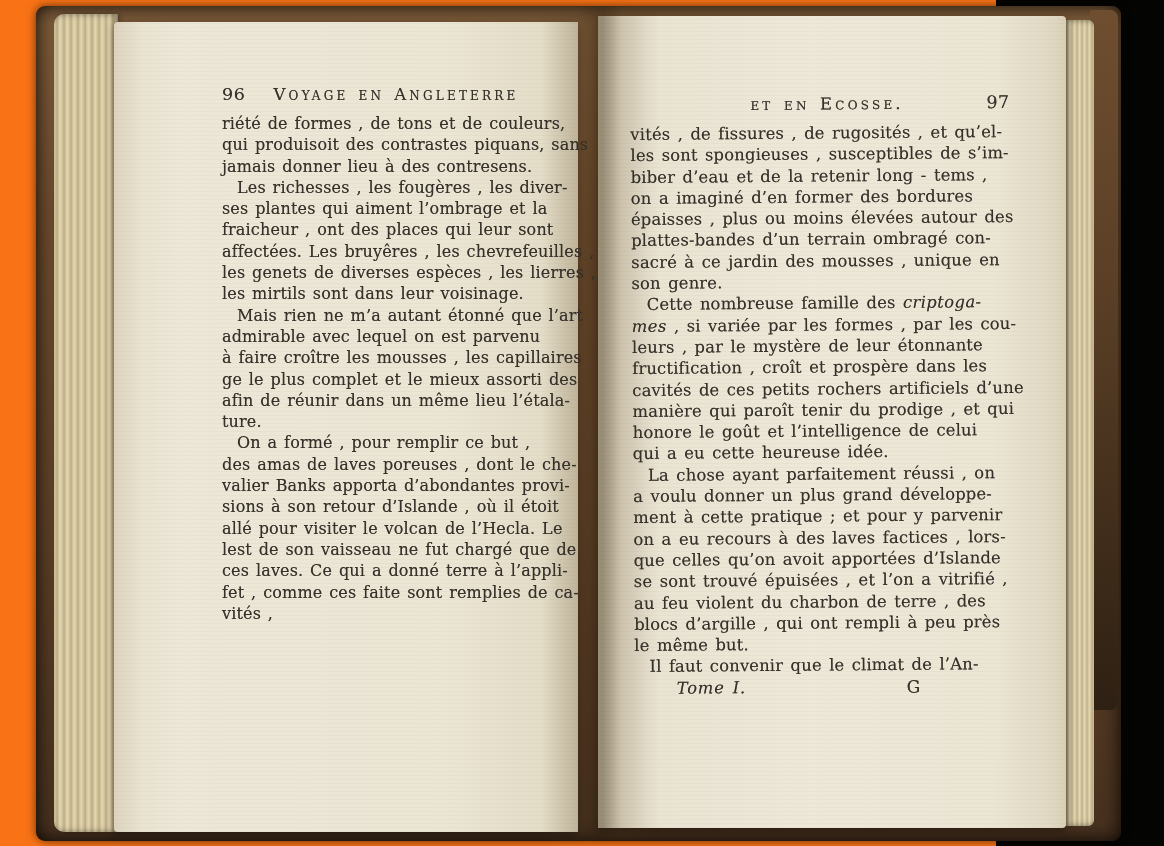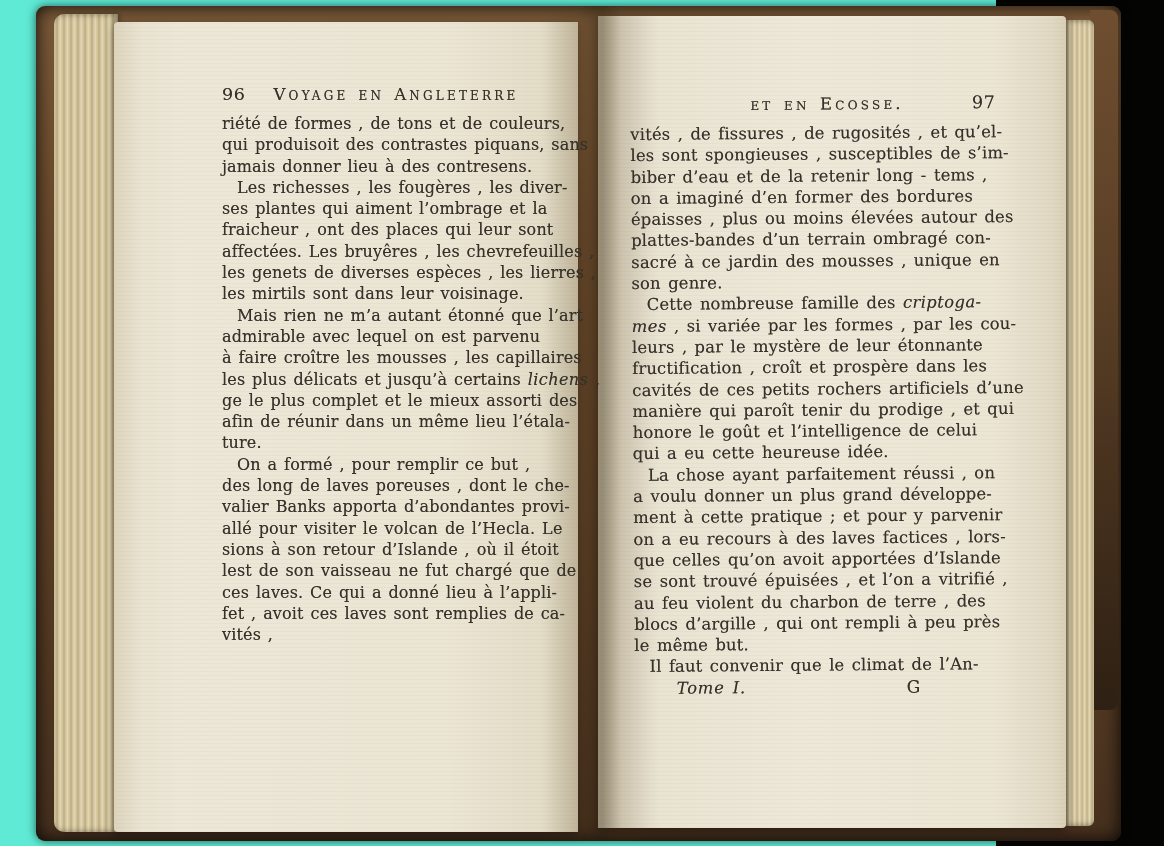--- a/index.html
+++ b/index.html
@@ -2,21 +2,21 @@
 <html style="--background: #040403; --paper: #ebe5d4; --ink: #35312a; --leather: #6b4b2d; --page_edge: #cdbd92;"><head>
 <meta charset="utf-8">
 <style>
   html, body {
     margin: 0; padding: 0;
     width: 1164px; height: 846px;
     background: #040403;
     overflow: hidden;
     font-family: "DejaVu Serif", serif;
   }
-  .stage { position: relative; width: 996px; height: 846px; background: #5eead4; }
+  .stage { position: relative; width: 996px; height: 846px; background: #f97316; }
 
   
   .cover {
     position: absolute; left: 36px; top: 6px; width: 1085px; height: 835px;
     background: linear-gradient(180deg, #7b5a39 0%, #6b4b2d 25%, #5d4026 60%, #46301e 100%);
     border-radius: 9px;
     box-shadow: 0 0 18px rgba(0,0,0,0.9) inset, 0 0 10px rgba(0,0,0,0.6);
   }
   .cover-right-sliver {
     position: absolute; left: 1090px; top: 10px; width: 28px; height: 700px;
@@ -138,41 +138,40 @@
         <div class="line"><span>jamais donner lieu à des contresens.</span></div>
         <div class="line indent"><span>Les richesses , les fougères , les diver-</span></div>
         <div class="line"><span>ses plantes qui aiment l’ombrage et la</span></div>
         <div class="line"><span>fraicheur , ont des places qui leur sont</span></div>
         <div class="line"><span>affectées. Les bruyêres , les chevrefeuilles ,</span></div>
         <div class="line"><span>les genets de diverses espèces , les lierres ,</span></div>
         <div class="line"><span>les mirtils sont dans leur voisinage.</span></div>
         <div class="line indent"><span>Mais rien ne m’a autant étonné que l’art</span></div>
         <div class="line"><span>admirable avec lequel on est parvenu</span></div>
         <div class="line"><span>à faire croître les mousses , les capillaires</span></div>
-        <div class="line"><span>les plus délicats et jusqu’à certains </span><i>lichens</i><span> ,</span></div>
         <div class="line"><span>ge le plus complet et le mieux assorti des</span></div>
         <div class="line"><span>afin de réunir dans un même lieu l’étala-</span></div>
         <div class="line"><span>ture.</span></div>
         <div class="line indent"><span>On a formé , pour remplir ce but ,</span></div>
-        <div class="line"><span>des long de laves poreuses , dont le che-</span></div>
+        <div class="line"><span>des amas de laves poreuses , dont le che-</span></div>
         <div class="line"><span>valier Banks apporta d’abondantes provi-</span></div>
+        <div class="line"><span>sions à son retour d’Islande , où il étoit</span></div>
         <div class="line"><span>allé pour visiter le volcan de l’Hecla. Le</span></div>
-        <div class="line"><span>sions à son retour d’Islande , où il étoit</span></div>
         <div class="line"><span>lest de son vaisseau ne fut chargé que de</span></div>
-        <div class="line"><span>ces laves. Ce qui a donné lieu à l’appli-</span></div>
-        <div class="line"><span>fet , avoit ces laves sont remplies de ca-</span></div>
+        <div class="line"><span>ces laves. Ce qui a donné terre à l’appli-</span></div>
+        <div class="line"><span>fet , comme ces faite sont remplies de ca-</span></div>
       </div>
     <div class="catchword-line">vités ,</div>
   </div>
 
   <div class="textblock tb-right">
     <div class="pageheader">
       <span class="hspacer"></span>
       <span class="htitle">et en Ecosse.</span>
-      <span class="pagenum hnum-left" style="text-align:left;">97</span>
+      <span class="pagenum hnum-left" style="text-align:center;">97</span>
     </div>
     <div>
         <div class="line"><span>vités , de fissures , de rugosités , et qu’el-</span></div>
         <div class="line"><span>les sont spongieuses , susceptibles de s’im-</span></div>
         <div class="line"><span>biber d’eau et de la retenir long - tems ,</span></div>
         <div class="line"><span>on a imaginé d’en former des bordures</span></div>
         <div class="line"><span>épaisses , plus ou moins élevées autour des</span></div>
         <div class="line"><span>plattes-bandes d’un terrain ombragé con-</span></div>
         <div class="line"><span>sacré à ce jardin des mousses , unique en</span></div>
         <div class="line"><span>son genre.</span></div>

